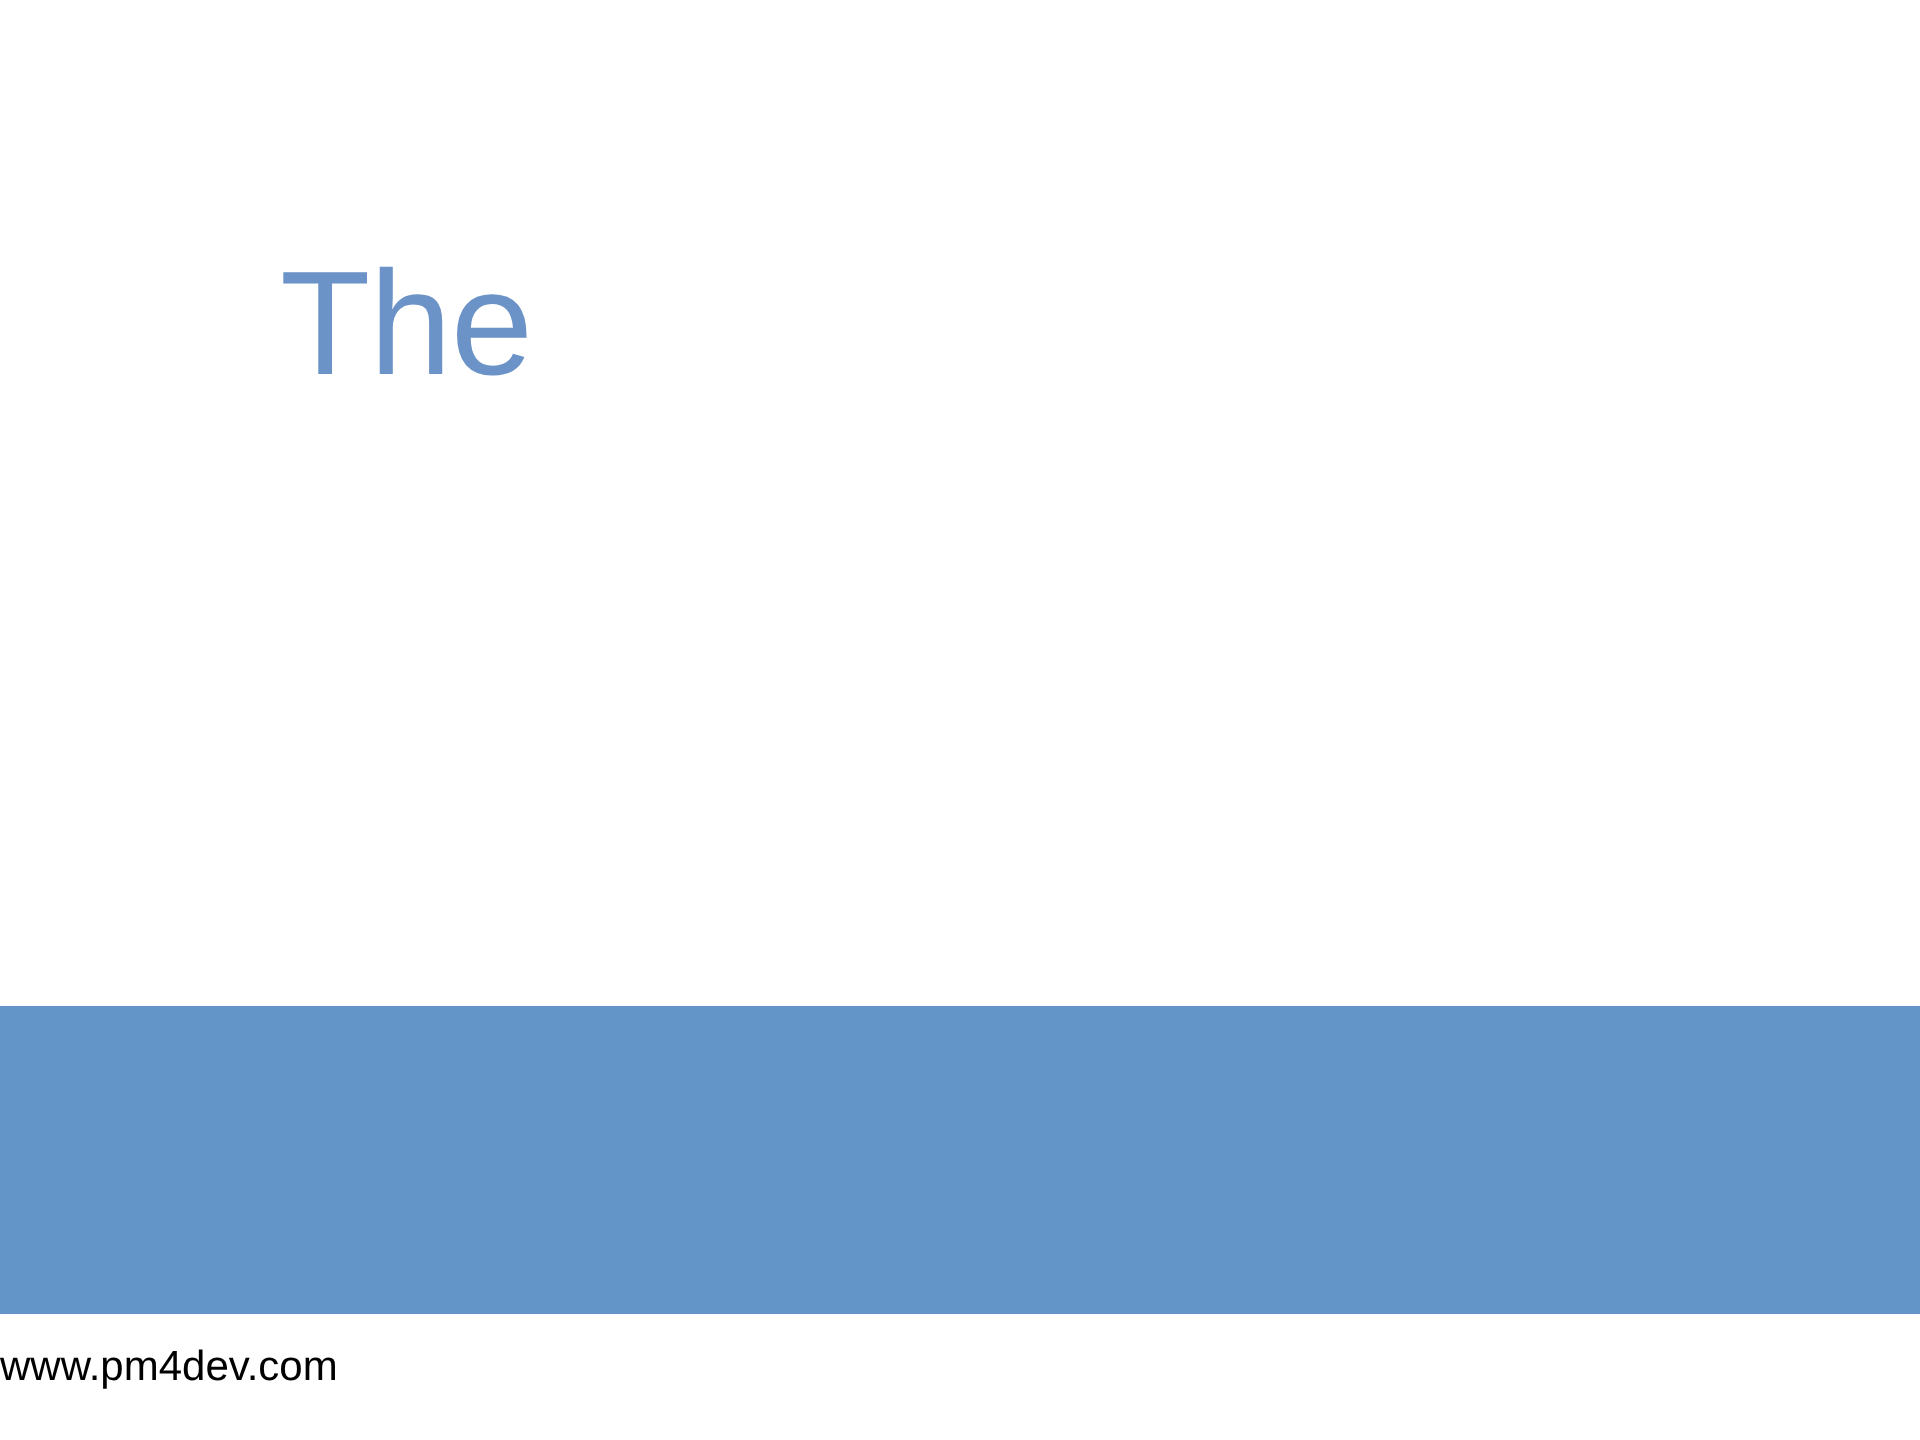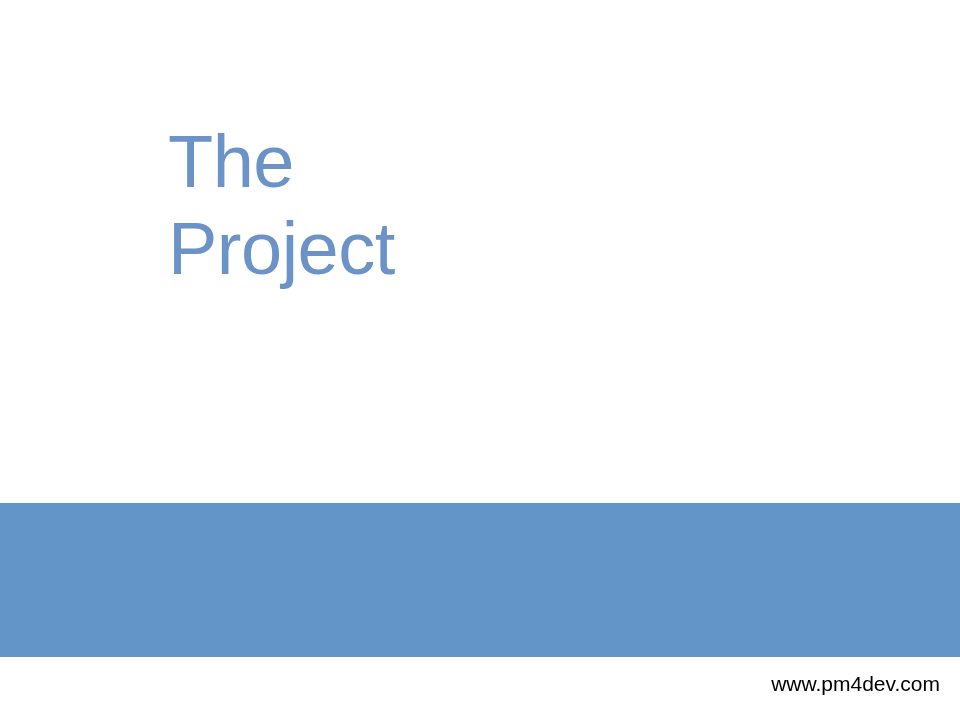--- a/index.html
+++ b/index.html
@@ -15,21 +15,21 @@
     position: relative;
     width: 960px;
     height: 720px;
     background: #ffffff;
     overflow: hidden;
   }
 
   
   #title-block {
     position: absolute;
-    left: 168px;
+    left: 140px;
     top: 118px;
     width: 700px;
   }
   .title-line {
     font-family: "Liberation Sans", sans-serif;
     font-size: 74px;
     line-height: 87px;
     font-weight: 400;
     color: #6B93C7;
     letter-spacing: -0.5px;
@@ -45,37 +45,36 @@
     height: 154px;
     background: #6495C8;
   }
 
   
   #footer {
     position: absolute;
     left: 0;
     top: 672px;
     width: 940px;
-    text-align: right;
+    text-align: left;
   }
   #footer-url {
     font-family: "Liberation Sans", sans-serif;
     font-size: 21px;
     color: #000000;
     letter-spacing: 0px;
   }
 </style>
 </head>
 <body>
 
 <div id="slide">
 
   <div id="title-block">
     <div class="title-line">The</div>
-    <div class="title-line">Project</div>
   </div>
 
   <div id="banner">
 
     
     
 
     
     
 

